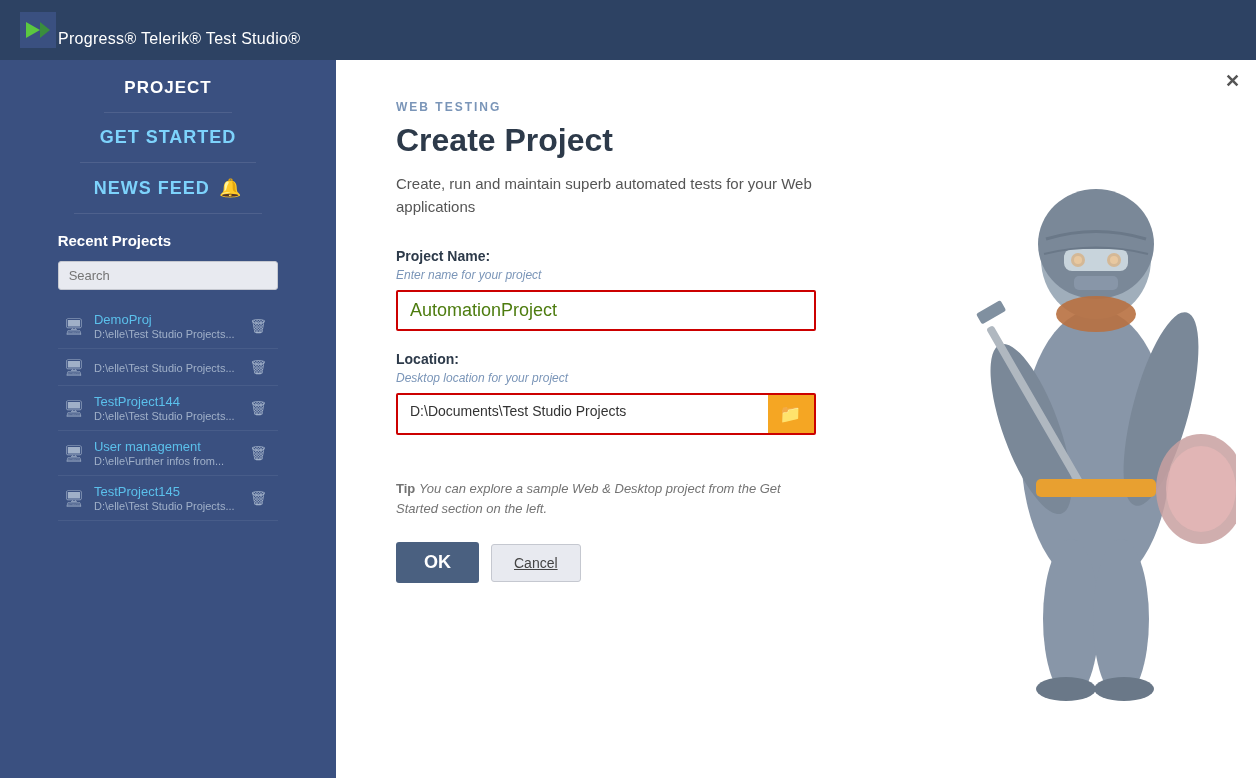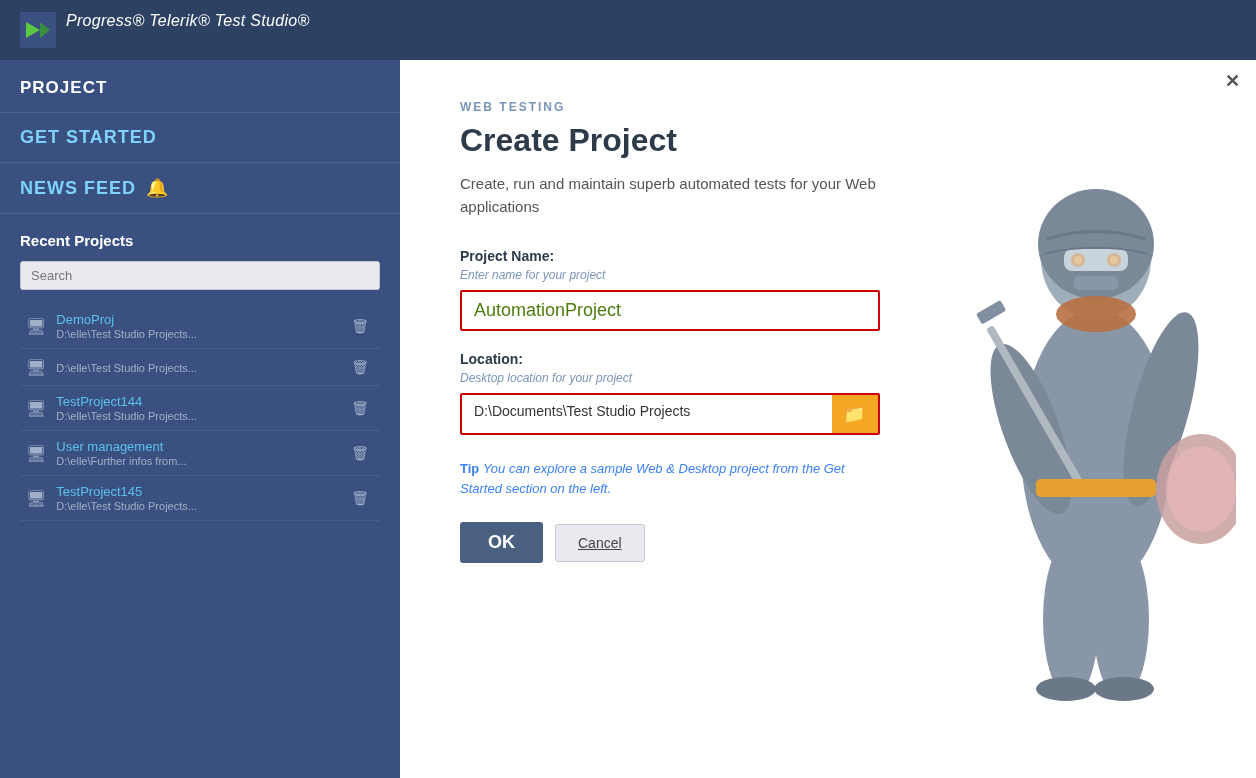--- a/index.html
+++ b/index.html
@@ -17,50 +17,50 @@
     .top-bar {
       background: #2d4263;
       height: 60px;
       display: flex;
       align-items: center;
       padding: 0 20px;
       flex-shrink: 0;
     }
     .logo-area {
       display: flex;
-      align-items: flex-start;
-      gap: 10px;
-      font-style: italic;
+      align-items: flex-end;
+      gap: 2px;
     }
     .logo-icon {
       width: 36px;
       height: 36px;
     }
     .logo-text {
       color: #fff;
       font-size: 16px;
       font-weight: 400;
       letter-spacing: 0.3px;
     }
 
     .main-layout {
       display: flex;
       flex: 1;
       overflow: hidden;
     }
 
     
     .sidebar {
-      width: 400px;
+      width: 336px;
       background: #3a5080;
       flex-shrink: 0;
       display: flex;
       flex-direction: column;
       padding-top: 0;
       overflow: hidden;
+      align-items: center;
     }
 
     .sidebar-section-project {
       padding: 18px 20px 14px 20px;
       border-bottom: 1px solid rgba(255,255,255,0.1);
     }
     .sidebar-section-title {
       color: #fff;
       font-size: 17px;
       font-weight: 700;
@@ -263,22 +263,22 @@
       cursor: pointer;
       display: flex;
       align-items: center;
       justify-content: center;
       font-size: 18px;
       color: #fff;
     }
 
     .tip-text {
       font-size: 13px;
-      color: #3b82f6;
-      margin-top: 4px;
+      color: #737373;
+      margin-top: 24px;
       margin-bottom: 24px;
       max-width: 420px;
       line-height: 1.5;
     }
     .tip-text .tip-bold {
       font-weight: 700;
     }
     .tip-text .tip-italic {
       font-style: italic;
     }

